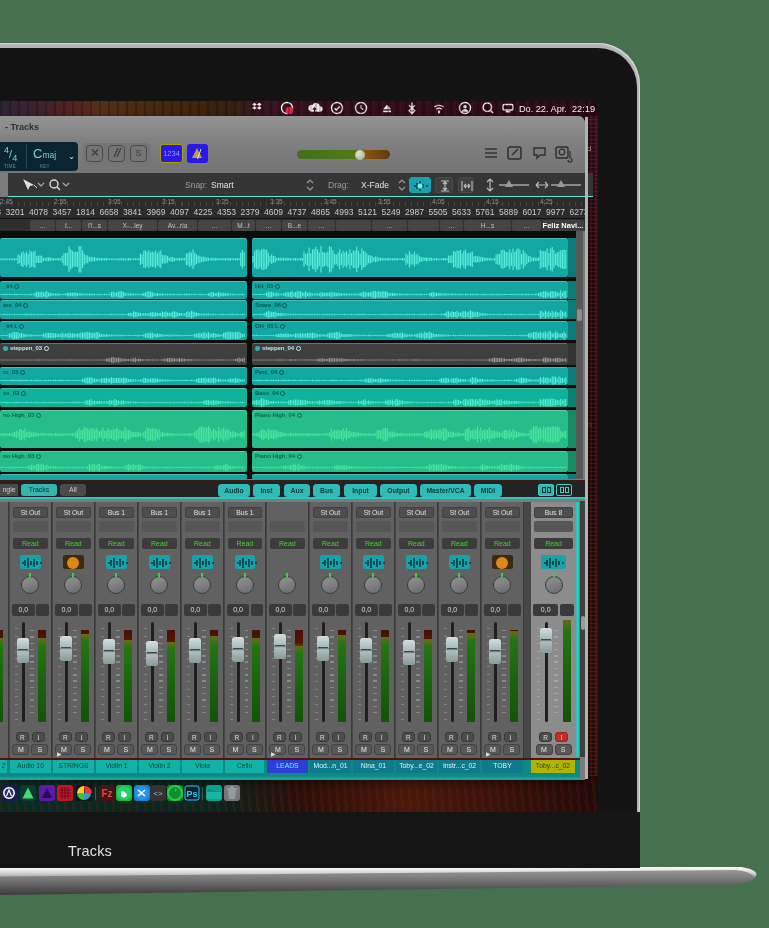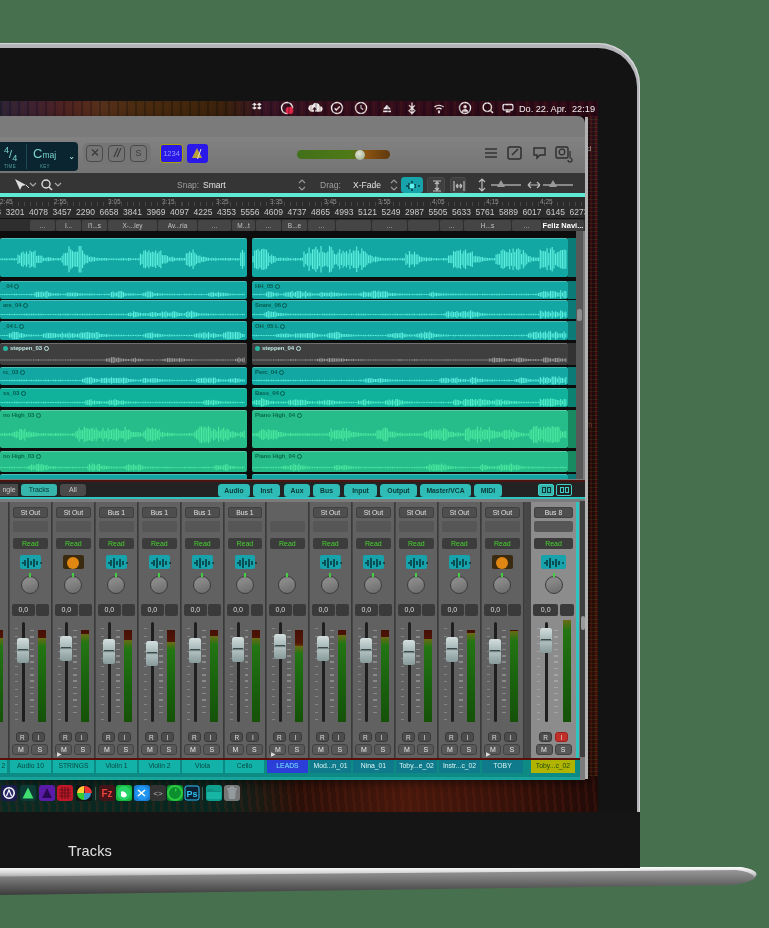--- a/index.html
+++ b/index.html
@@ -40,21 +40,21 @@
 .bluebtn {position:absolute;top:7px;width:23px;height:19px;background:#2a18e8;border-radius:3px;border:1px solid #a8a000;color:#9a9af8;font-size:7.5px;text-align:center;line-height:18px}
 .bluebtn2 {position:absolute;top:7px;width:21px;height:19px;background:#2a18e8;border-radius:3px}
 .metro {position:absolute;left:5px;top:4px;width:0;height:0;border-left:5px solid transparent;border-right:5px solid transparent;border-bottom:10px solid #b8a238}
 
 .vslider {position:absolute;left:297px;top:13px;width:93px;height:9px;border-radius:5px;background:linear-gradient(90deg,#42701a 0%,#4f7a16 58%,#8a5210 75%,#5e390e 100%)}
 .vknob {position:absolute;left:58px;top:-0.5px;width:10px;height:10px;border-radius:50%;background:radial-gradient(circle at 40% 35%,#dfe5d2,#96a488)}
 
 .ticon {position:absolute;top:6px;width:26px;height:22px;color:#2e2e2e}
 
 
-.ctrlbar {position:absolute;left:0;top:57px;width:100%;height:24px;background:#353535;border-bottom:4px solid #5eead4}
+.ctrlbar {position:absolute;left:8px;top:57px;width:100%;height:24px;background:#353535;border-bottom:1px solid #5eead4}
 .ctrlbar .lbl {position:absolute;top:7px;font-size:8.5px;color:#9f9f9f}
 .ctrlbar .val {position:absolute;top:7px;font-size:8.5px;color:#e2e2e2}
 .czbtn {position:absolute;top:4px;height:16px;background:#3f3f3f;border:1px solid #4a4a4a;border-radius:3px}
 .czbtn.teal {background:#17a3ab;border-color:#17a3ab}
 
 
 .ruler {position:absolute;left:0;top:81px;width:100%;height:22px;background:#2b2b2b;border-bottom:1px solid #111;overflow:hidden}
 .rtime {position:absolute;top:1px;font-size:6.5px;color:#8f8f8f}
 .rnum {position:absolute;top:10px;width:28px;text-align:center;font-size:8.5px;color:#cbcbcb}
 .rticks {position:absolute;left:0;top:5px;width:100%;height:4px;background:repeating-linear-gradient(90deg,rgba(200,200,200,0.18) 0 1px,transparent 1px 6.05px)}
@@ -191,20 +191,23 @@
             <path d="M9.4 9.4l2.6 2.6" stroke="#efe9ea" stroke-width="1.5"></path>
           </g>
 <g transform="translate(251,0)">
             <rect x="2" y="3.5" width="10" height="5.5" rx="1.2" fill="none" stroke="#efe9ea" stroke-width="1.3"></rect>
             <rect x="4.5" y="10" width="5" height="1.4" rx="0.7" fill="#efe9ea"></rect>
           </g>
 </svg>
         <span class="mtime">Do. 22. Apr.&nbsp; 22:19</span>
       </div>
     <div class="win">
+      <div class="titlebar">
+          <span>- Tracks</span>
+        </div>
       <div class="toolbar">
         <div class="lcd">
           <div class="tsig"><sup>4</sup>/<sub>4</sub></div>
             <div class="tlab">TIME</div>
           <div class="div"></div>
           <div class="key">C<small>maj</small></div>
             <div class="klab">KEY</div>
           <div class="chev">⌄</div>
         </div>
         <div style="position:absolute;left:83px;top:6px;width:68px;height:22px;background:#757575;border-radius:5px"></div>
@@ -291,41 +294,41 @@
           <div class="rtime" style="left:270px">3:35</div>
           <div class="rtime" style="left:324px">3:45</div>
           <div class="rtime" style="left:378px">3:55</div>
           <div class="rtime" style="left:432px">4:05</div>
           <div class="rtime" style="left:486px">4:15</div>
           <div class="rtime" style="left:540px">4:25</div>
           <div class="rnum" style="left:-22.5px">3073</div>
           <div class="rnum" style="left:1.0px">3201</div>
           <div class="rnum" style="left:24.5px">4078</div>
           <div class="rnum" style="left:48.0px">3457</div>
-          <div class="rnum" style="left:71.5px">2290</div>
+          <div class="rnum" style="left:71.5px">1814</div>
           <div class="rnum" style="left:95.0px">6658</div>
           <div class="rnum" style="left:118.5px">3841</div>
           <div class="rnum" style="left:142.0px">3969</div>
           <div class="rnum" style="left:165.5px">4097</div>
           <div class="rnum" style="left:189.0px">4225</div>
           <div class="rnum" style="left:212.5px">4353</div>
-          <div class="rnum" style="left:236.0px">5556</div>
+          <div class="rnum" style="left:236.0px">2379</div>
           <div class="rnum" style="left:259.5px">4609</div>
           <div class="rnum" style="left:283.0px">4737</div>
           <div class="rnum" style="left:306.5px">4865</div>
           <div class="rnum" style="left:330.0px">4993</div>
           <div class="rnum" style="left:353.5px">5121</div>
           <div class="rnum" style="left:377.0px">5249</div>
           <div class="rnum" style="left:400.5px">2987</div>
           <div class="rnum" style="left:424.0px">5505</div>
           <div class="rnum" style="left:447.5px">5633</div>
           <div class="rnum" style="left:471.0px">5761</div>
           <div class="rnum" style="left:494.5px">5889</div>
           <div class="rnum" style="left:518.0px">6017</div>
-          <div class="rnum" style="left:541.5px">6145</div>
+          <div class="rnum" style="left:541.5px">9977</div>
           <div class="rnum" style="left:565.0px">6273</div>
         </div>
       <div class="mrow">
           <div class="mcell" style="left:30px;width:25px">...</div>
           <div class="mcell" style="left:56px;width:25px">I...</div>
           <div class="mcell" style="left:82px;width:25px">I'l...s</div>
           <div class="mcell" style="left:108px;width:49px">X-...ley</div>
           <div class="mcell" style="left:158px;width:39px">Av...ria</div>
           <div class="mcell" style="left:198px;width:33px">...</div>
           <div class="mcell" style="left:232px;width:23px">M...t</div>

